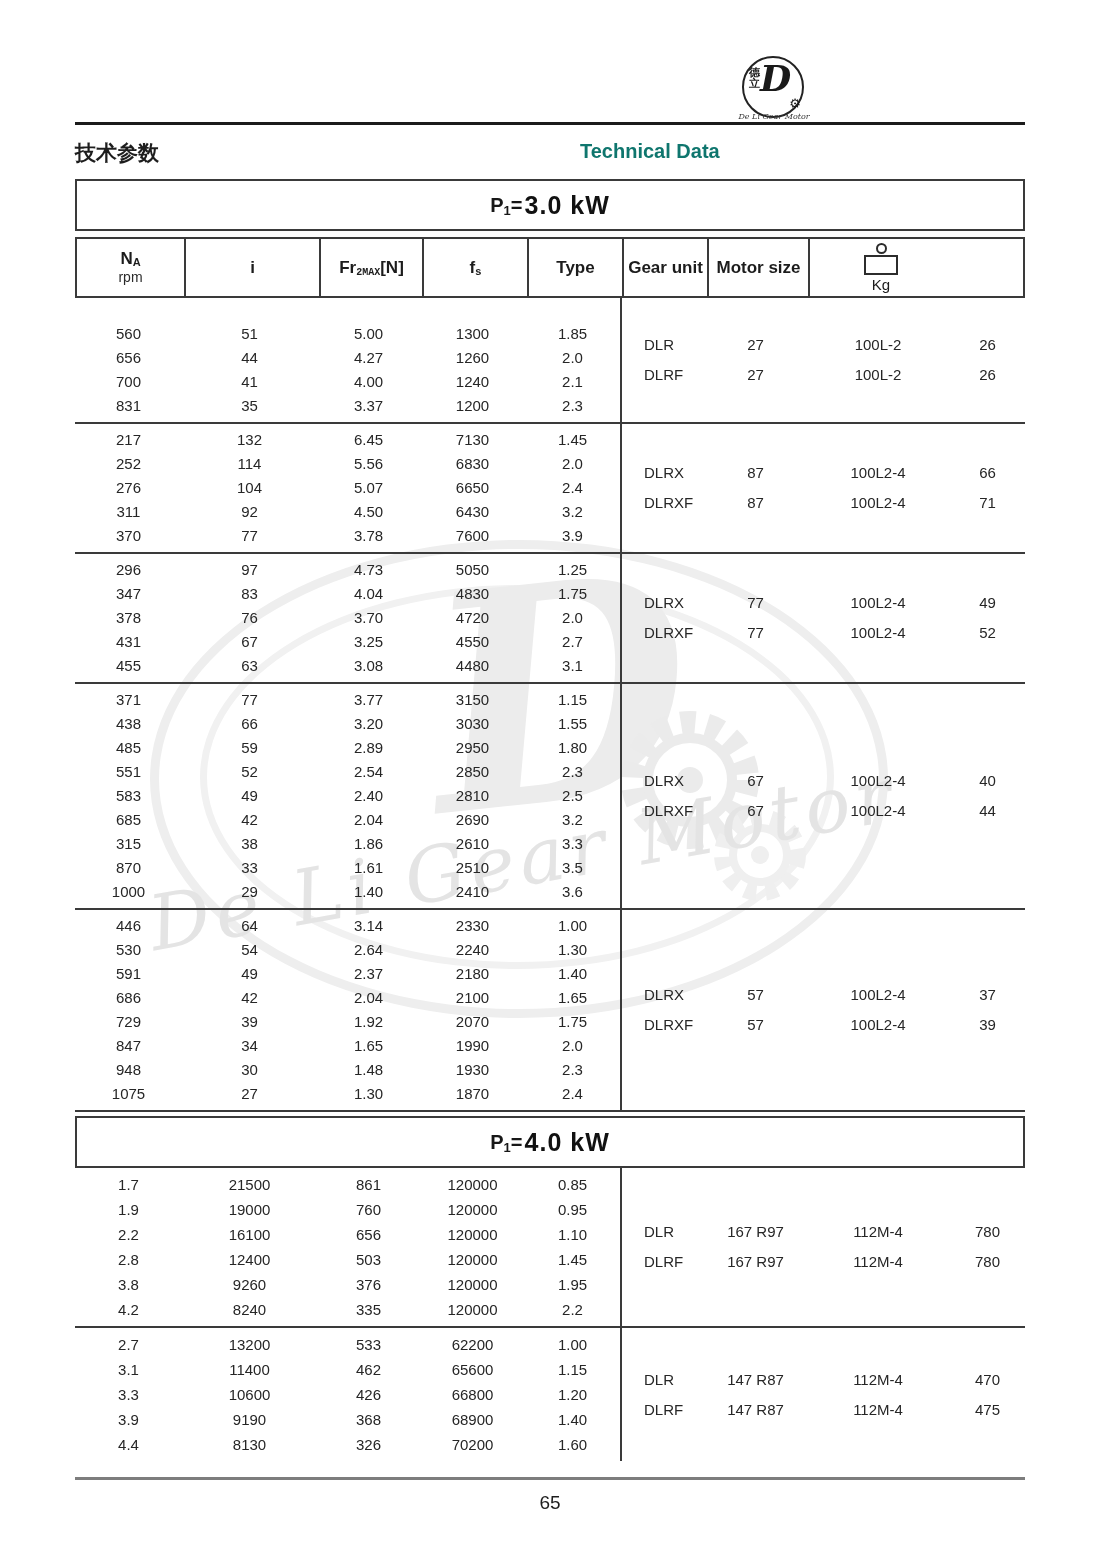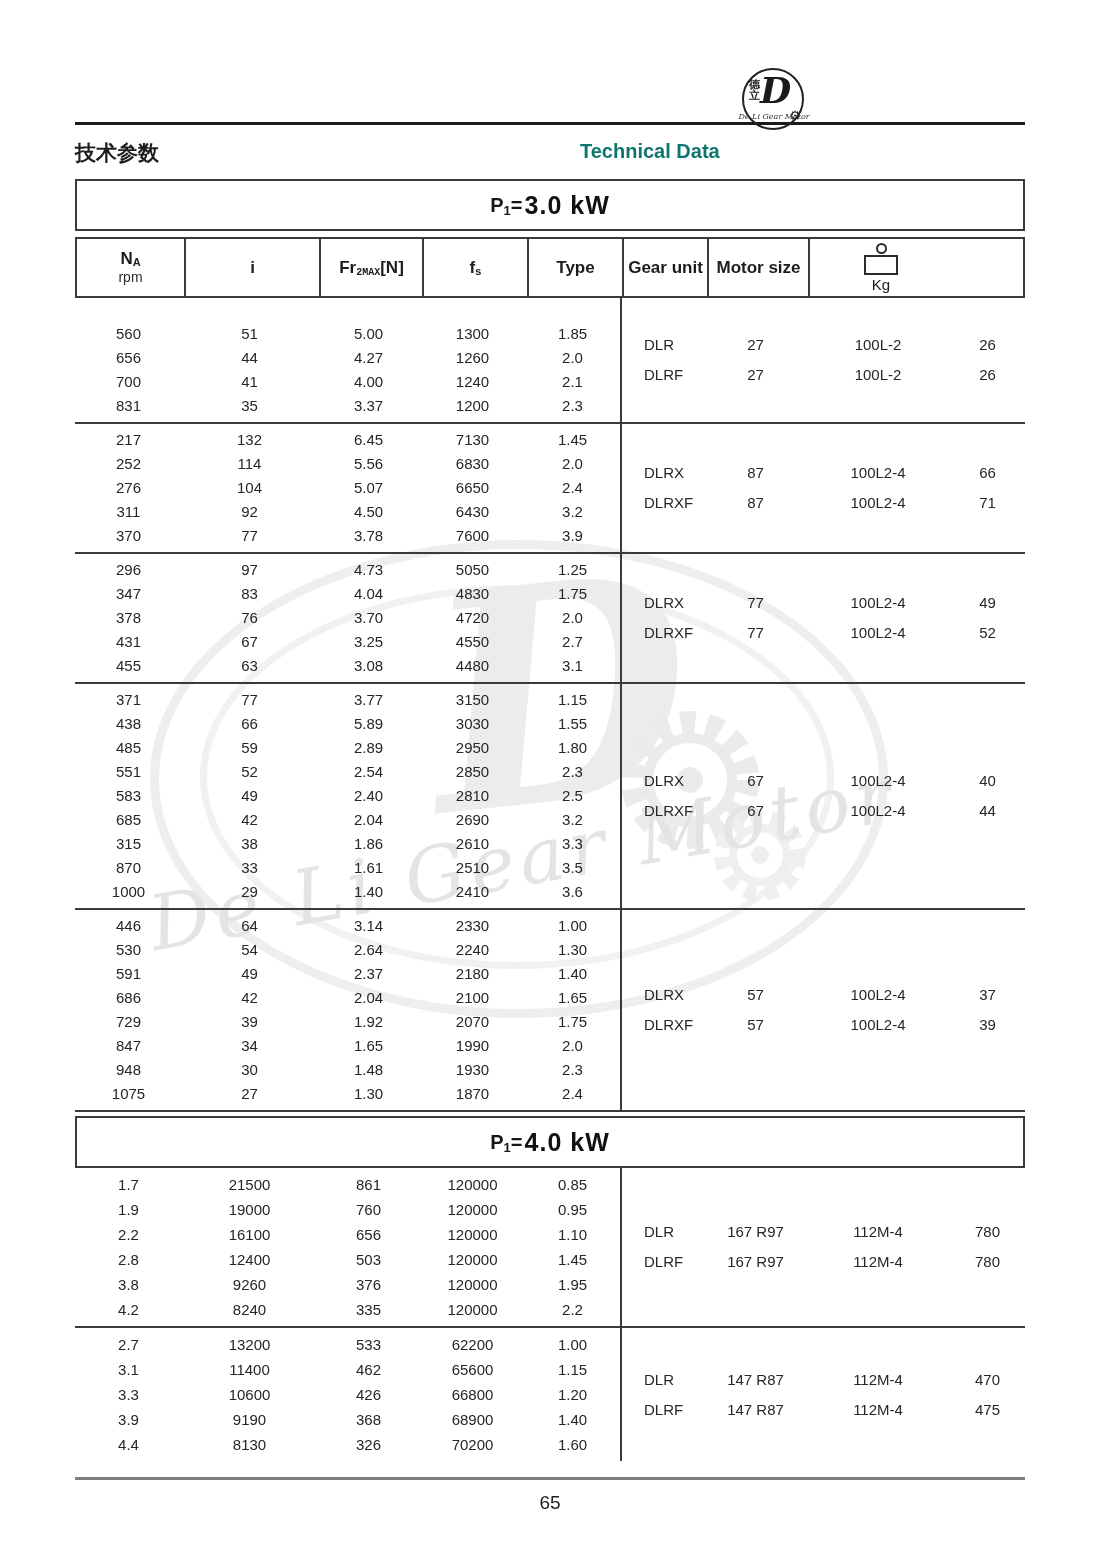--- a/index.html
+++ b/index.html
@@ -18,21 +18,21 @@
         transform:rotate(-6deg);}
   .wm-gear1{position:absolute;left:600px;top:690px;}
   .wm-gear2{position:absolute;left:700px;top:795px;}
   .wm-script{position:absolute;left:150px;top:880px;width:820px;
              font-family:"DejaVu Serif",serif;font-style:italic;font-size:76px;
              color:#e4e4e4;letter-spacing:5px;transform:rotate(-10deg);
              transform-origin:left center;white-space:nowrap;}
 
   
   .top-header{position:relative;height:122px;}
-  .logo-mark{position:absolute;left:742px;top:68px;width:58px;height:58px;
+  .logo-mark{position:absolute;left:742px;top:56px;width:58px;height:58px;
              border:2px solid #222;border-radius:50%;}
   .logo-d{position:absolute;left:16px;top:2px;font-family:"DejaVu Serif",serif;
           font-style:italic;font-weight:bold;font-size:36px;line-height:1;color:#1a1a1a;}
   .logo-zh{position:absolute;left:5px;top:9px;font-size:11px;font-weight:bold;
            line-height:11px;color:#1a1a1a;width:12px;}
   .logo-gear{position:absolute;right:1px;bottom:6px;font-size:13px;color:#1a1a1a;line-height:1;}
   .logo-script{position:absolute;left:726px;top:112px;width:96px;text-align:center;
                font-family:"DejaVu Serif",serif;font-style:italic;font-size:8px;color:#333;}
   .brand{position:absolute;left:838px;top:60px;font-family:"DejaVu Serif",serif;
          font-weight:bold;font-size:44px;letter-spacing:2px;color:#111;}
@@ -318,21 +318,21 @@
               <div class="g-row">
                 <div class="g-cell">371</div>
                 <div class="g-cell">77</div>
                 <div class="g-cell">3.77</div>
                 <div class="g-cell">3150</div>
                 <div class="g-cell">1.15</div>
               </div>
               <div class="g-row">
                 <div class="g-cell">438</div>
                 <div class="g-cell">66</div>
-                <div class="g-cell">5.89</div>
+                <div class="g-cell">3.20</div>
                 <div class="g-cell">3030</div>
                 <div class="g-cell">1.55</div>
               </div>
               <div class="g-row">
                 <div class="g-cell">485</div>
                 <div class="g-cell">59</div>
                 <div class="g-cell">2.89</div>
                 <div class="g-cell">2950</div>
                 <div class="g-cell">1.80</div>
               </div>

